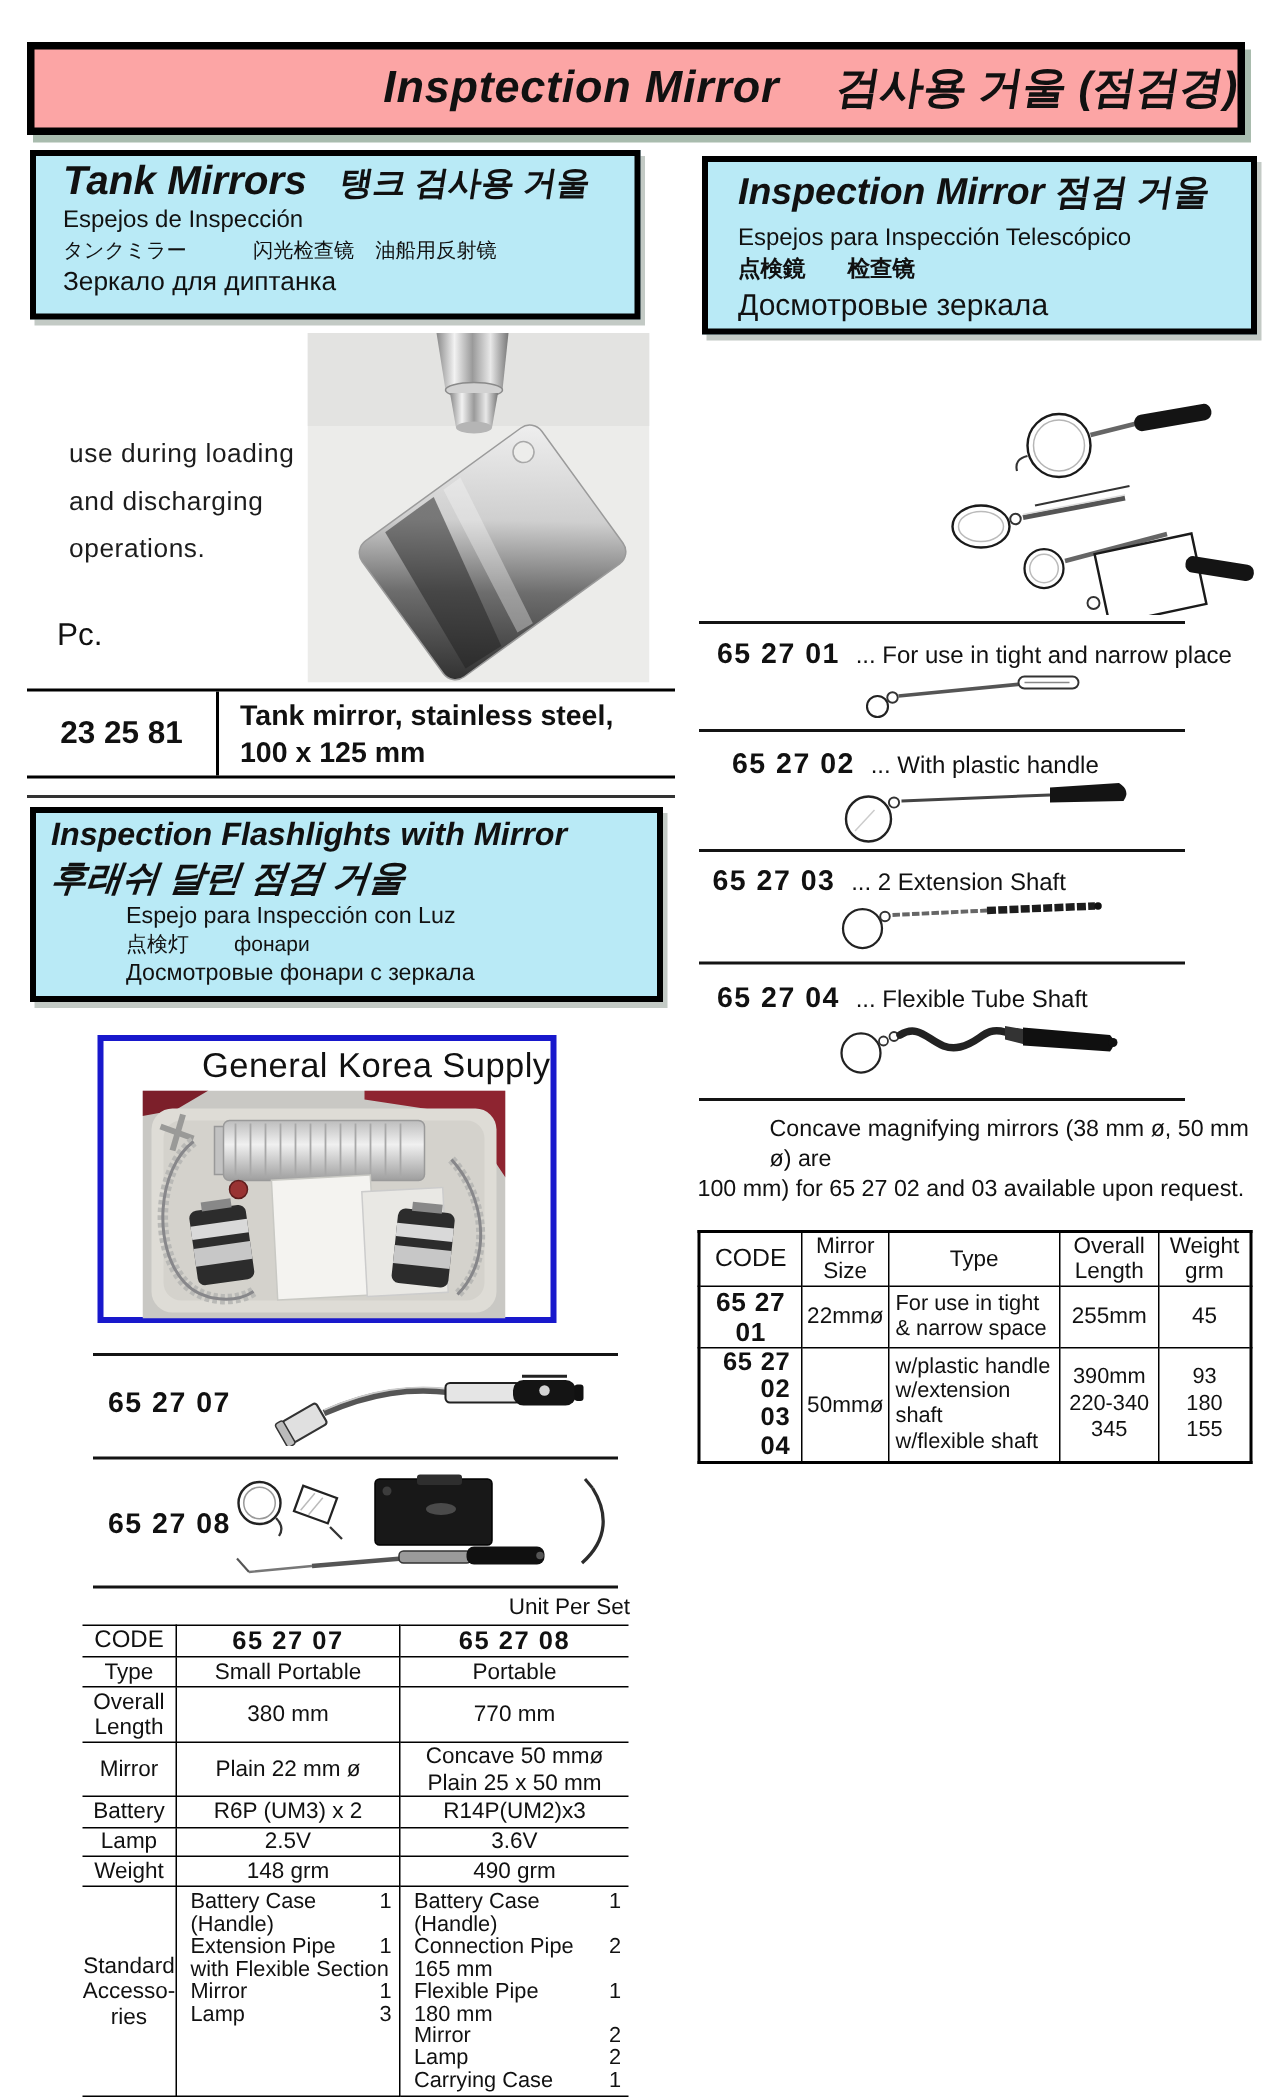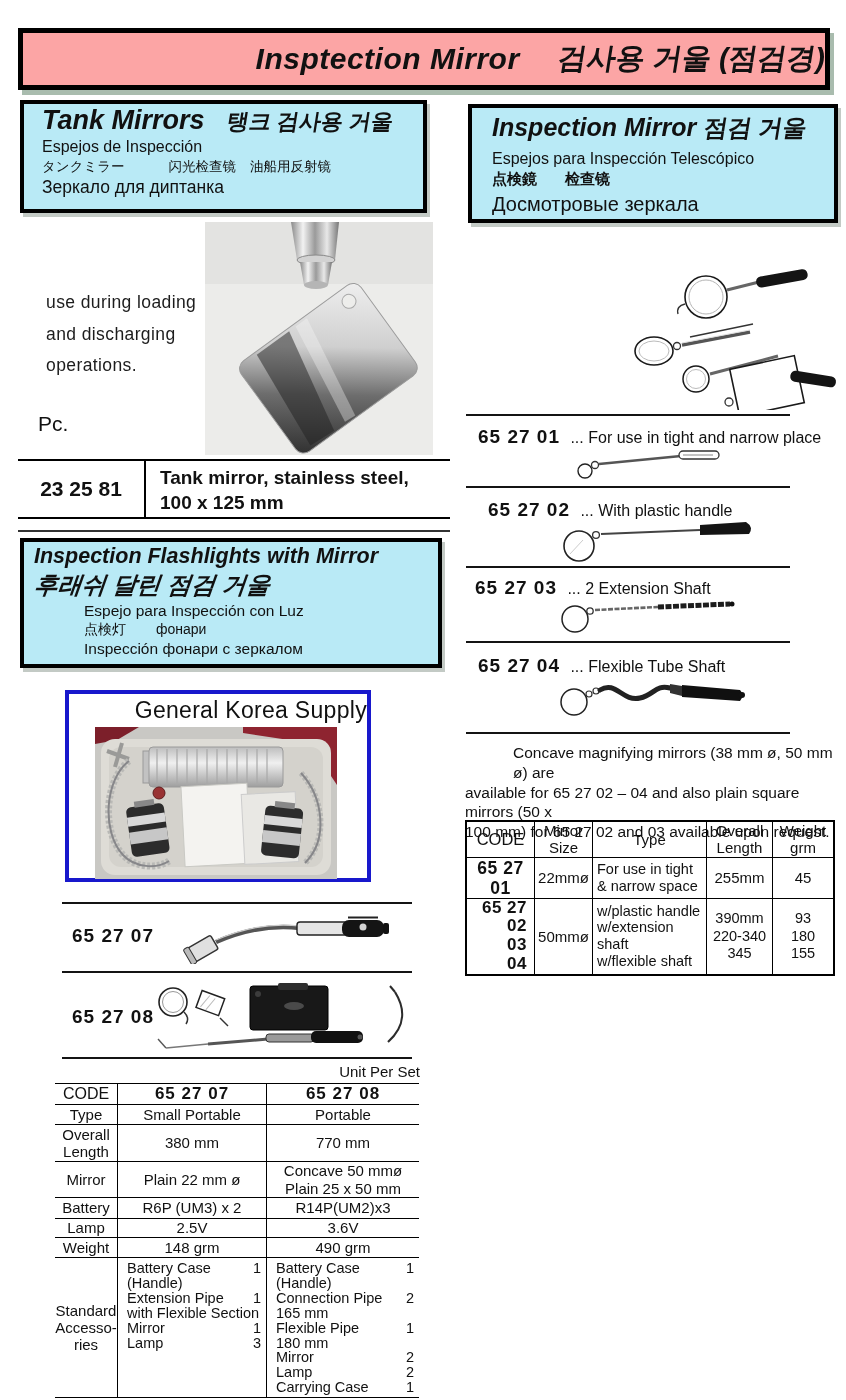--- a/index.html
+++ b/index.html
@@ -155,21 +155,21 @@
   </div>
   <div class="thin-rule" style="left:18px;top:530px;width:432px;"></div>
 
   <div class="abs cyanbox flashbox">
     <div class="t1">Inspection Flashlights with Mirror</div>
     <div class="t2">후래쉬 달린 점검 거울</div>
     <div class="es">Espejo para Inspección con Luz</div>
     <div class="ja">
       <span>点検灯</span><span class="g1">фонари</span>
     </div>
-    <div class="ru">Inspección фонари с зеркалом</div>
+    <div class="ru">Досмотровые фонари с зеркала</div>
   </div>
 
   <div class="abs koreabox">
     <div class="brand">General Korea Supply</div>
     <svg width="242" height="152" viewBox="0 0 242 152">
       <defs>
         <linearGradient id="kg1" x1="0" y1="0" x2="0" y2="1">
           <stop offset="0" stop-color="#bdbdbd"></stop>
             <stop offset=".4" stop-color="#f0f0f0"></stop>
           <stop offset="1" stop-color="#9e9e9e"></stop>
@@ -489,21 +489,20 @@
       <path d="M42,14 C58,4 64,26 82,22 C96,19 98,8 112,12" fill="none" stroke="#222" stroke-width="5" stroke-linecap="round"></path>
       <polygon points="112,8 124,10 124,20 112,17" fill="#333"></polygon>
       <path d="M124,9 L182,14 Q187,19 182,25 L124,21 Z" fill="#101010"></path>
       <circle cx="184" cy="19" r="3" fill="#111"></circle>
     </svg>
   </div>
   <div class="rule" style="left:466px;top:732px;width:324px;"></div>
 
   <div class="abs inote">
     <div class="ind">Concave magnifying mirrors (38 mm ø, 50 mm ø) are</div>
-    <div>available for 65 27 02 – 04 and also plain square mirrors (50 x</div>
     <div>100 mm) for 65 27 02 and 03 available upon request.</div>
   </div>
 
   <div class="abs" style="left:465px;top:820px;">
     <table class="itab">
       <tbody>
           <tr style="height:35px;">
         <td class="w0" style="font-size:16.5px;">CODE</td>
         <td class="w1">
           <div>Mirror</div>

